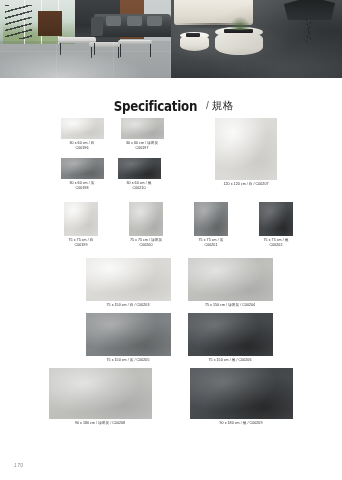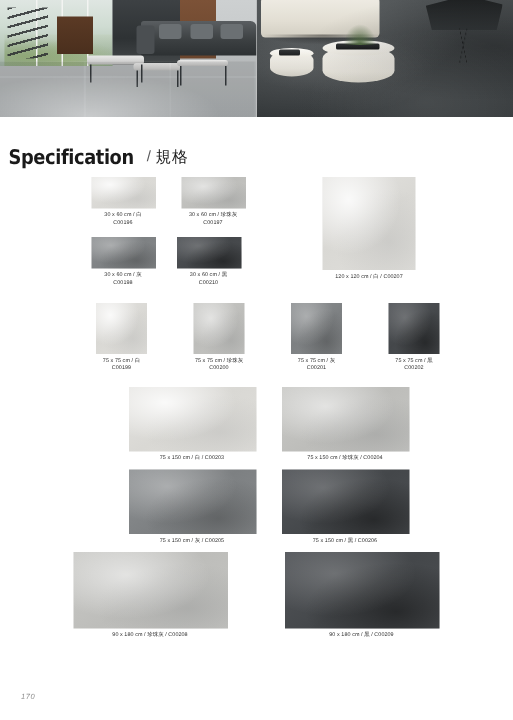--- a/index.html
+++ b/index.html
@@ -150,20 +150,21 @@
     background:
       radial-gradient(ellipse at 18% 62%, rgba(255,255,255,0.09), rgba(255,255,255,0) 45%),
       radial-gradient(ellipse at 66% 88%, rgba(255,255,255,0.07), rgba(255,255,255,0) 50%),
       radial-gradient(ellipse at 92% 40%, rgba(0,0,0,0.22), rgba(0,0,0,0) 55%);
   }
 
   
   .title-wrap {
     position: absolute;
     left: 0; top: 96px; width: 342px;
+    text-align: center;
     white-space: nowrap;
   }
   .title-en {
     font-family: "DejaVu Sans", sans-serif;
     font-weight: 700;
     font-size: 13.5px;
     letter-spacing: -0.3px;
     color: #1a1a1a;
     transform: scaleX(0.88);
     display: inline-block;

